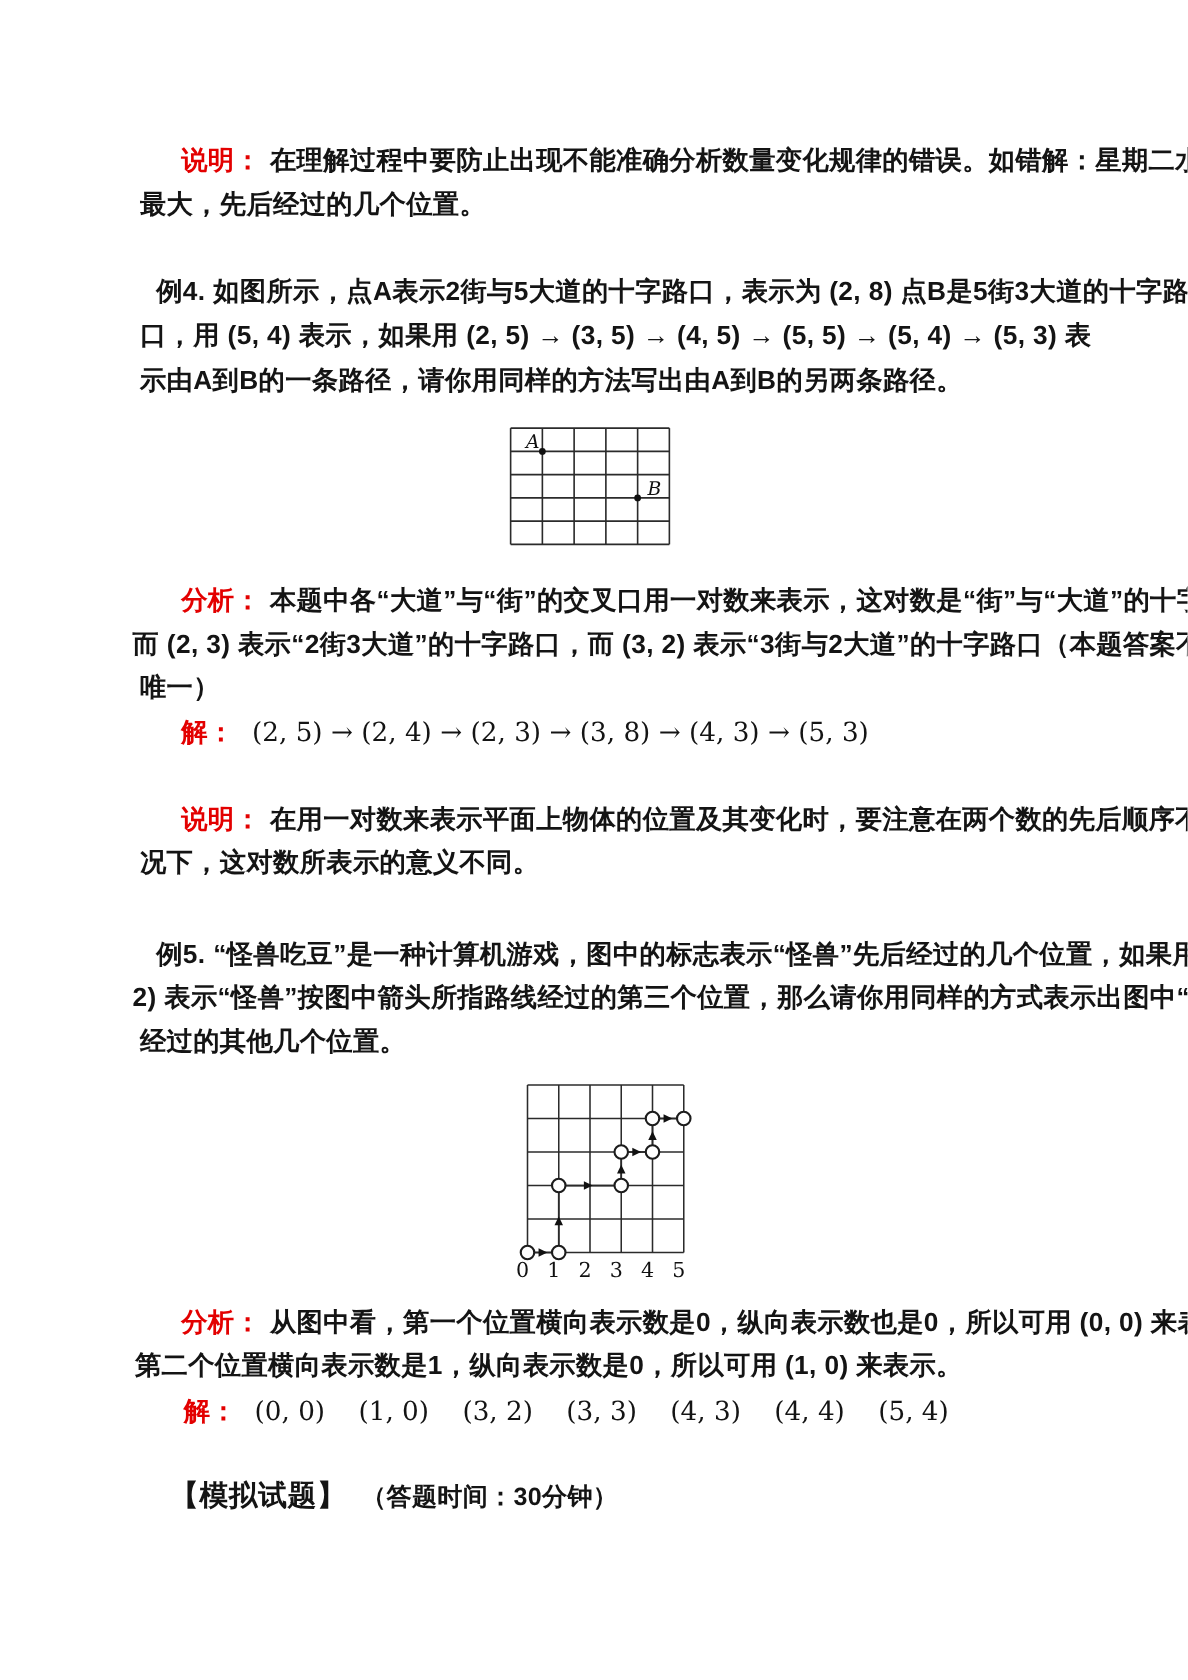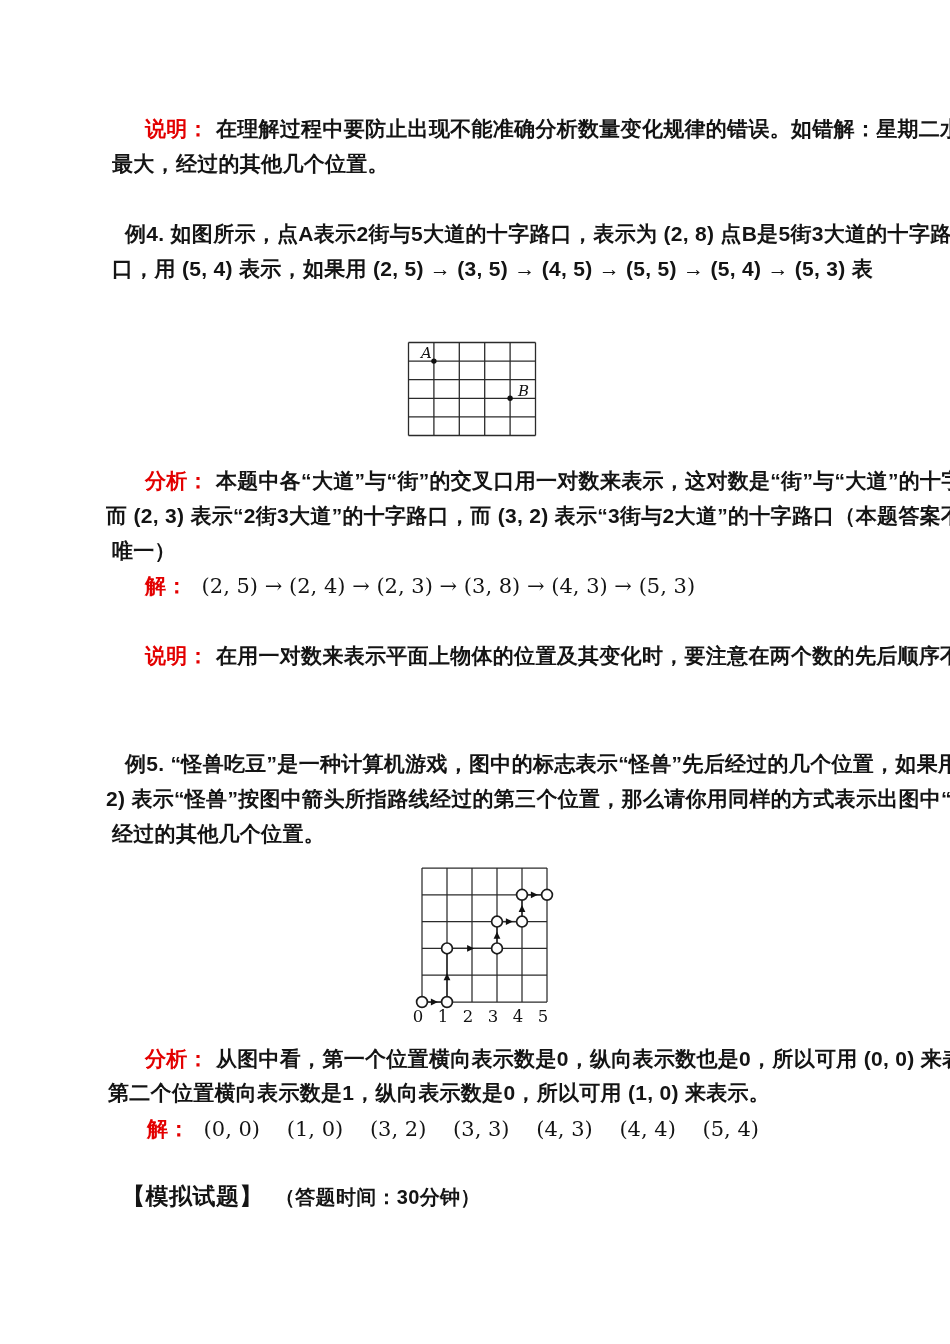--- a/index.html
+++ b/index.html
@@ -20,24 +20,25 @@
   .mock-sub{font-size:20px;font-weight:600;margin-left:12px;}
   svg{position:absolute;overflow:visible;}
   .figlabel{font-family:"DejaVu Serif","Liberation Serif",serif;font-style:italic;}
 </style>
 </head>
 <body>
 
 <div class="page">
 
   <div class="line" style="top:114px;left:145px"><span class="red">说明：</span><span>在理解过程中要防止出现不能准确分析数量变化规律的错误。如错解：星期二水位变化</span></div>
-  <div class="line" style="top:149px;left:112px"><span>最大，经过的其他几个位置。</span></div>
+  <div class="line" style="top:149px;left:112px"><span>最大，先后经过的几个位置。</span></div>
 
   <div class="line" style="top:219px;left:125px"><span>例4. 如图所示，点A表示2街与5大道的十字路口，表示为 (2, 8) 点B是5街3大道的十字路</span></div>
   <div class="line" style="top:254px;left:112px"><span>口，用 (5, 4) 表示，如果用 (2, 5) → (3, 5) → (4, 5) → (5, 5) → (5, 4) → (5, 3) 表</span></div>
+  <div class="line" style="top:290px;left:112px"><span>示由A到B的一条路径，请你用同样的方法写出由A到B的另两条路径。</span></div>
 
   <svg id="fig1" style="left:407px;top:341px" width="130" height="96" viewBox="0 0 130 96">
       <line x1="1.5" y1="1.5" x2="1.5" y2="94.5" stroke="#2b2b2b" stroke-width="1.3"></line>
       <line x1="26.9" y1="1.5" x2="26.9" y2="94.5" stroke="#2b2b2b" stroke-width="1.3"></line>
       <line x1="52.3" y1="1.5" x2="52.3" y2="94.5" stroke="#2b2b2b" stroke-width="1.3"></line>
       <line x1="77.69999999999999" y1="1.5" x2="77.69999999999999" y2="94.5" stroke="#2b2b2b" stroke-width="1.3"></line>
       <line x1="103.1" y1="1.5" x2="103.1" y2="94.5" stroke="#2b2b2b" stroke-width="1.3"></line>
       <line x1="128.5" y1="1.5" x2="128.5" y2="94.5" stroke="#2b2b2b" stroke-width="1.3"></line>
       <line x1="1.5" y1="1.5" x2="128.5" y2="1.5" stroke="#2b2b2b" stroke-width="1.3"></line>
       <line x1="1.5" y1="20.1" x2="128.5" y2="20.1" stroke="#2b2b2b" stroke-width="1.3"></line>
@@ -51,20 +52,21 @@
       <text x="111.1" y="55.300000000000004" font-size="15" fill="#111" class="figlabel">B</text>
     </svg>
 
   <div class="line" style="top:466px;left:145px"><span class="red">分析：</span><span>本题中各“大道”与“街”的交叉口用一对数来表示，这对数是“街”与“大道”的十字路口，</span></div>
   <div class="line" style="top:501px;left:106px"><span>而 (2, 3) 表示“2街3大道”的十字路口，而 (3, 2) 表示“3街与2大道”的十字路口（本题答案不</span></div>
   <div class="line" style="top:536px;left:112px"><span>唯一）</span></div>
 
   <div class="line" style="top:571px;left:145px"><span class="red gapr">解：</span><span class="serif">(2, 5) → (2, 4) → (2, 3) → (3, 8) → (4, 3) → (5, 3)</span></div>
 
   <div class="line" style="top:641px;left:145px"><span class="red">说明：</span><span>在用一对数来表示平面上物体的位置及其变化时，要注意在两个数的先后顺序不同的情</span></div>
+  <div class="line" style="top:676px;left:112px"><span>况下，这对数所表示的意义不同。</span></div>
 
   <div class="line" style="top:749px;left:125px"><span>例5. “怪兽吃豆”是一种计算机游戏，图中的标志表示“怪兽”先后经过的几个位置，如果用 (1,</span></div>
   <div class="line" style="top:784px;left:106px"><span>2) 表示“怪兽”按图中箭头所指路线经过的第三个位置，那么请你用同样的方式表示出图中“怪兽”</span></div>
   <div class="line" style="top:819px;left:112px"><span>经过的其他几个位置。</span></div>
 
   <svg id="fig2" style="left:403px;top:860px" width="160" height="172" viewBox="0 0 160 172">
       <line x1="19" y1="8" x2="19" y2="142" stroke="#2b2b2b" stroke-width="1.25"></line>
       <line x1="44" y1="8" x2="44" y2="142" stroke="#2b2b2b" stroke-width="1.25"></line>
       <line x1="69" y1="8" x2="69" y2="142" stroke="#2b2b2b" stroke-width="1.25"></line>
       <line x1="94" y1="8" x2="94" y2="142" stroke="#2b2b2b" stroke-width="1.25"></line>
@@ -104,15 +106,15 @@
       <text x="90" y="161.5" text-anchor="middle" font-size="16.5" fill="#111" font-family="&quot;DejaVu Serif&quot;,&quot;Liberation Serif&quot;,serif">3</text>
       <text x="115" y="161.5" text-anchor="middle" font-size="16.5" fill="#111" font-family="&quot;DejaVu Serif&quot;,&quot;Liberation Serif&quot;,serif">4</text>
       <text x="140" y="161.5" text-anchor="middle" font-size="16.5" fill="#111" font-family="&quot;DejaVu Serif&quot;,&quot;Liberation Serif&quot;,serif">5</text>
     </svg>
 
   <div class="line" style="top:1044px;left:145px"><span class="red">分析：</span><span>从图中看，第一个位置横向表示数是0，纵向表示数也是0，所以可用 (0, 0) 来表示，</span></div>
   <div class="line" style="top:1078px;left:108px"><span>第二个位置横向表示数是1，纵向表示数是0，所以可用 (1, 0) 来表示。</span></div>
 
   <div class="line" style="top:1114px;left:147px"><span class="red gapr">解：</span><span class="serif">(0, 0)    (1, 0)    (3, 2)    (3, 3)    (4, 3)    (4, 4)    (5, 4)</span></div>
 
-  <div class="line" style="top:1181px;left:122px"><span class="mock-title">【模拟试题】</span><span class="mock-sub">（答题时间：30分钟）</span></div>
+  <div class="line" style="top:1181px;left:136px"><span class="mock-title">【模拟试题】</span><span class="mock-sub">（答题时间：30分钟）</span></div>
 
 </div>
 
 </body></html>

